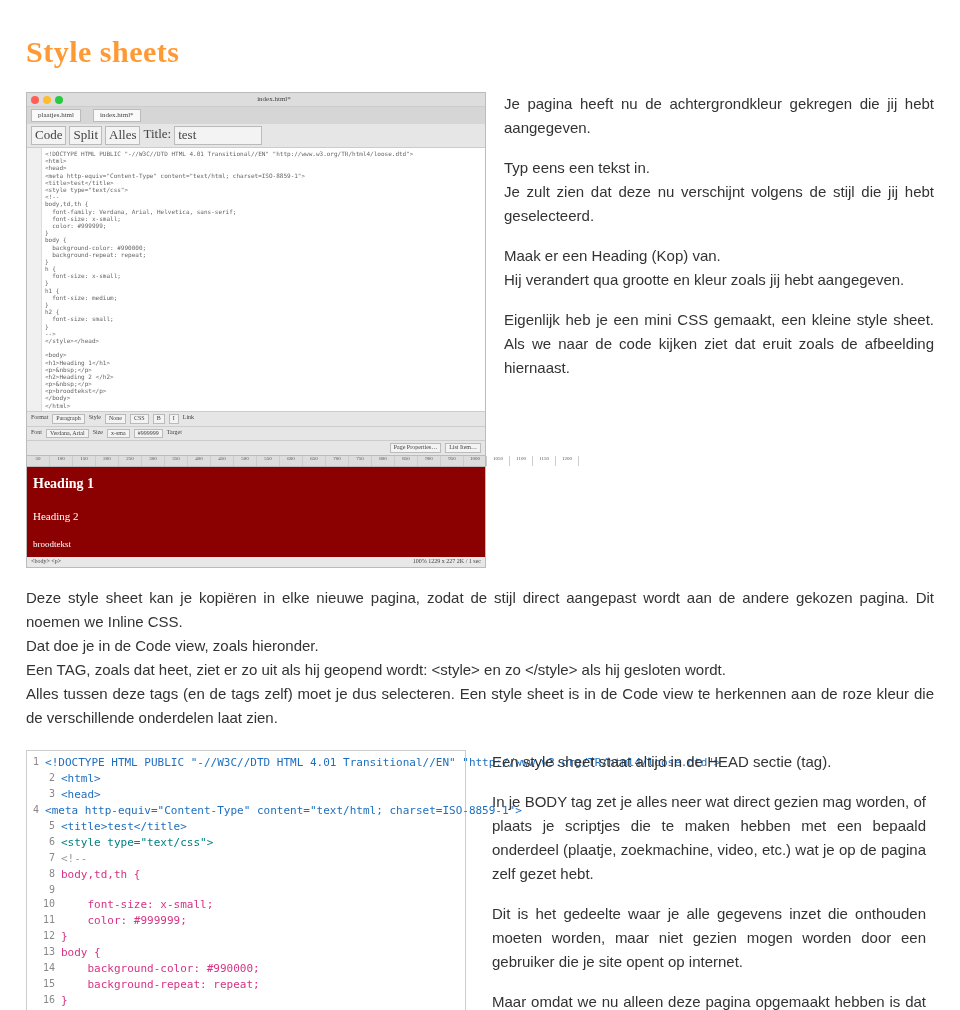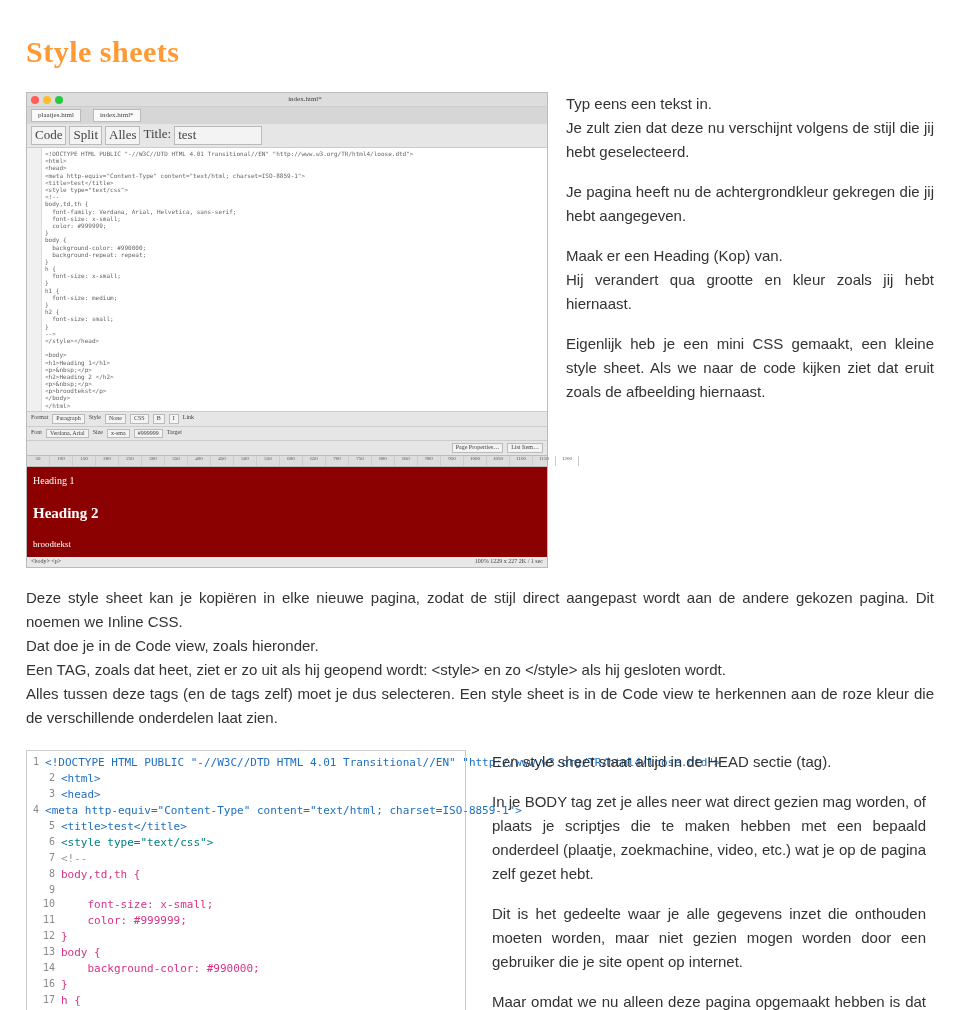--- a/index.html
+++ b/index.html
@@ -1,19 +1,19 @@
 <!DOCTYPE html>
 <html><head>
 <meta charset="utf-8">
 <style>
 html,body{margin:0;padding:0;background:#fff;font-family:Verdana,Arial,Helvetica,sans-serif;color:#333}
 .page{width:960px;padding:18px 26px 30px;box-sizing:border-box}
 .title{color:#ff9933;font:700 30px/1.2 Verdana;letter-spacing:.5px;margin:16px 0 22px}
 .row1{display:flex;gap:18px}
-.imgbox1{width:522px}
+.imgbox1{width:460px}
 .txtcol{flex:1;font-size:15px;line-height:1.6;text-align:justify;text-align-last:left}
 .txtcol p{margin:0 0 16px}
 .txtcol2{flex:1;font-size:15px;line-height:1.6;text-align:justify;text-align-last:left}
 .txtcol2 p{margin:0 8px 16px}
 .parablock{font-size:15px;line-height:1.6;text-align:justify;text-align-last:left;margin:18px 0 20px}
 .italic{}
 .row2{display:flex;gap:18px}
 .codebox{width:440px}
 
 
@@ -23,22 +23,22 @@
 .red{background:#ff5f57}.yel{background:#febc2e}.grn{background:#28c840}
 .ed-tab{padding:1px 6px;border:1px solid #bbb;background:#f9f9f9;font-size:7px}
 .ed-tabs{display:flex;gap:12px;padding:2px 4px;background:#d6d6d6;font-size:7px}
 .ed-toolbar{display:flex;gap:3px;padding:2px 4px;border-bottom:1px solid #ccc;background:#e6e6e6;font-size:13px}
 .ed-btn{border:1px solid #bbb;background:#f3f3f3;padding:0 3px}
 .ed-body{display:flex}
 .ed-gutter{width:14px;background:#f0f0f0;border-right:1px solid #ddd}
 .ed-code{flex:1;background:#fff;padding:2px 3px;font:6px/1.2 monospace;color:#666;white-space:pre}
 .ed-mid{padding:2px 4px;background:#e6e6e6;border-top:1px solid #ccc;display:flex;gap:4px;font-size:6px}
 .ed-preview{background:#8b0000;color:#fff;padding:6px;font:9px/1.5 Verdana}
-.ed-preview .h1{font-size:10px;font-weight:normal}
-.ed-preview .h2{font-size:15px;font-weight:bold}
+.ed-preview .h1{font-size:14px;font-weight:bold}
+.ed-preview .h2{font-size:11px;font-weight:normal}
 .ed-ruler{height:10px;background:linear-gradient(90deg,#ddd 0,#ddd 100%);border-top:1px solid #bbb;border-bottom:1px solid #bbb;display:flex;font-size:5px;color:#555}
 .ed-ruler span{flex:none;width:22px;text-align:center;border-right:1px solid #ccc}
 .ed-status{padding:1px 4px;background:#e8e8e8;font-size:6px;display:flex;justify-content:space-between}
 
 
 .codeview{border:1px solid #ccc;background:#fff;font:11px/1.45 Verdana,monospace;color:#444;padding:4px 6px}
 .codeview .ln{display:flex}
 .codeview .lno{width:22px;text-align:right;padding-right:6px;color:#888;font-size:10px}
 .codeview .cc{white-space:pre}
 .codeview .pink{color:#d63384}
@@ -169,23 +169,23 @@
           <div>broodtekst</div>
         </div>
         <div class="ed-status">
           <span>&lt;body&gt; &lt;p&gt;</span>
           <span>100%   1229 x 227  2K / 1 sec</span>
         </div>
       </div>
     </div>
 
     <div class="txtcol">
+      <p>Je pagina heeft nu de achtergrondkleur gekregen die jij hebt aangegeven.</p>
       <p><span>Typ eens een tekst in.</span><br><span>Je zult zien dat deze nu verschijnt volgens de stijl die jij hebt geselecteerd.</span></p>
-      <p>Je pagina heeft nu de achtergrondkleur gekregen die jij hebt aangegeven.</p>
-      <p><span>Maak er een Heading (Kop) van.</span><br><span>Hij verandert qua grootte en kleur zoals jij hebt hiernaast.</span></p>
+      <p><span>Maak er een Heading (Kop) van.</span><br><span>Hij verandert qua grootte en kleur zoals jij hebt aangegeven.</span></p>
       <p>Eigenlijk heb je een mini CSS gemaakt, een kleine style sheet. Als we naar de code kijken ziet dat eruit zoals de afbeelding hiernaast.</p>
     </div>
   </div>
 
   <div class="parablock">
     <span>Deze style sheet kan je kopiëren in elke nieuwe pagina, zodat de stijl direct aangepast wordt aan de andere gekozen pagina. Dit noemen we </span><span class="italic">Inline CSS</span><span>.</span><br>
     <span>Dat doe je in de </span><span class="italic">Code view</span><span>, zoals hieronder.</span><br>
     <span>Een TAG, zoals dat heet, ziet er zo uit als hij geopend wordt: &lt;style&gt; en zo &lt;/style&gt; als hij gesloten wordt.</span><br>
     <span>Alles tussen deze tags (en de tags zelf) moet je dus selecteren. Een style sheet is in de </span><span class="italic">Code view</span><span> te herkennen aan de roze kleur die de verschillende onderdelen laat zien.</span>
   </div>
@@ -242,20 +242,24 @@
           </div>
           <div class="ln">
             <span class="lno">13</span>
             <span class="cc pink">body {</span>
           </div>
           <div class="ln">
             <span class="lno">14</span>
             <span class="cc pink">    background-color: #990000;</span>
           </div>
           <div class="ln">
+            <span class="lno">15</span>
+            <span class="cc pink">    background-repeat: repeat;</span>
+          </div>
+          <div class="ln">
             <span class="lno">16</span>
             <span class="cc pink">}</span>
           </div>
           <div class="ln">
             <span class="lno">17</span>
             <span class="cc pink">h {</span>
           </div>
           <div class="ln">
             <span class="lno">18</span>
             <span class="cc pink">    font-size: x-small;</span>

